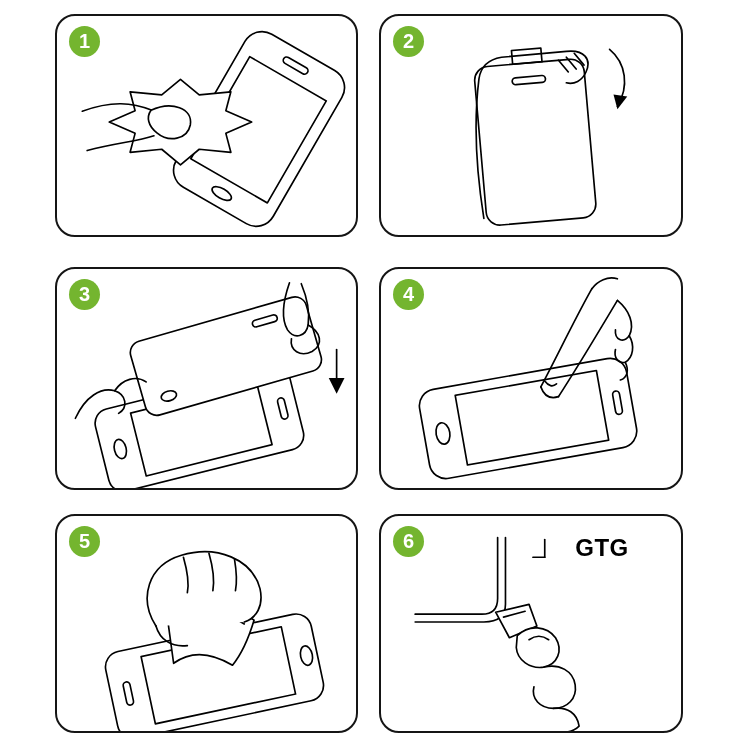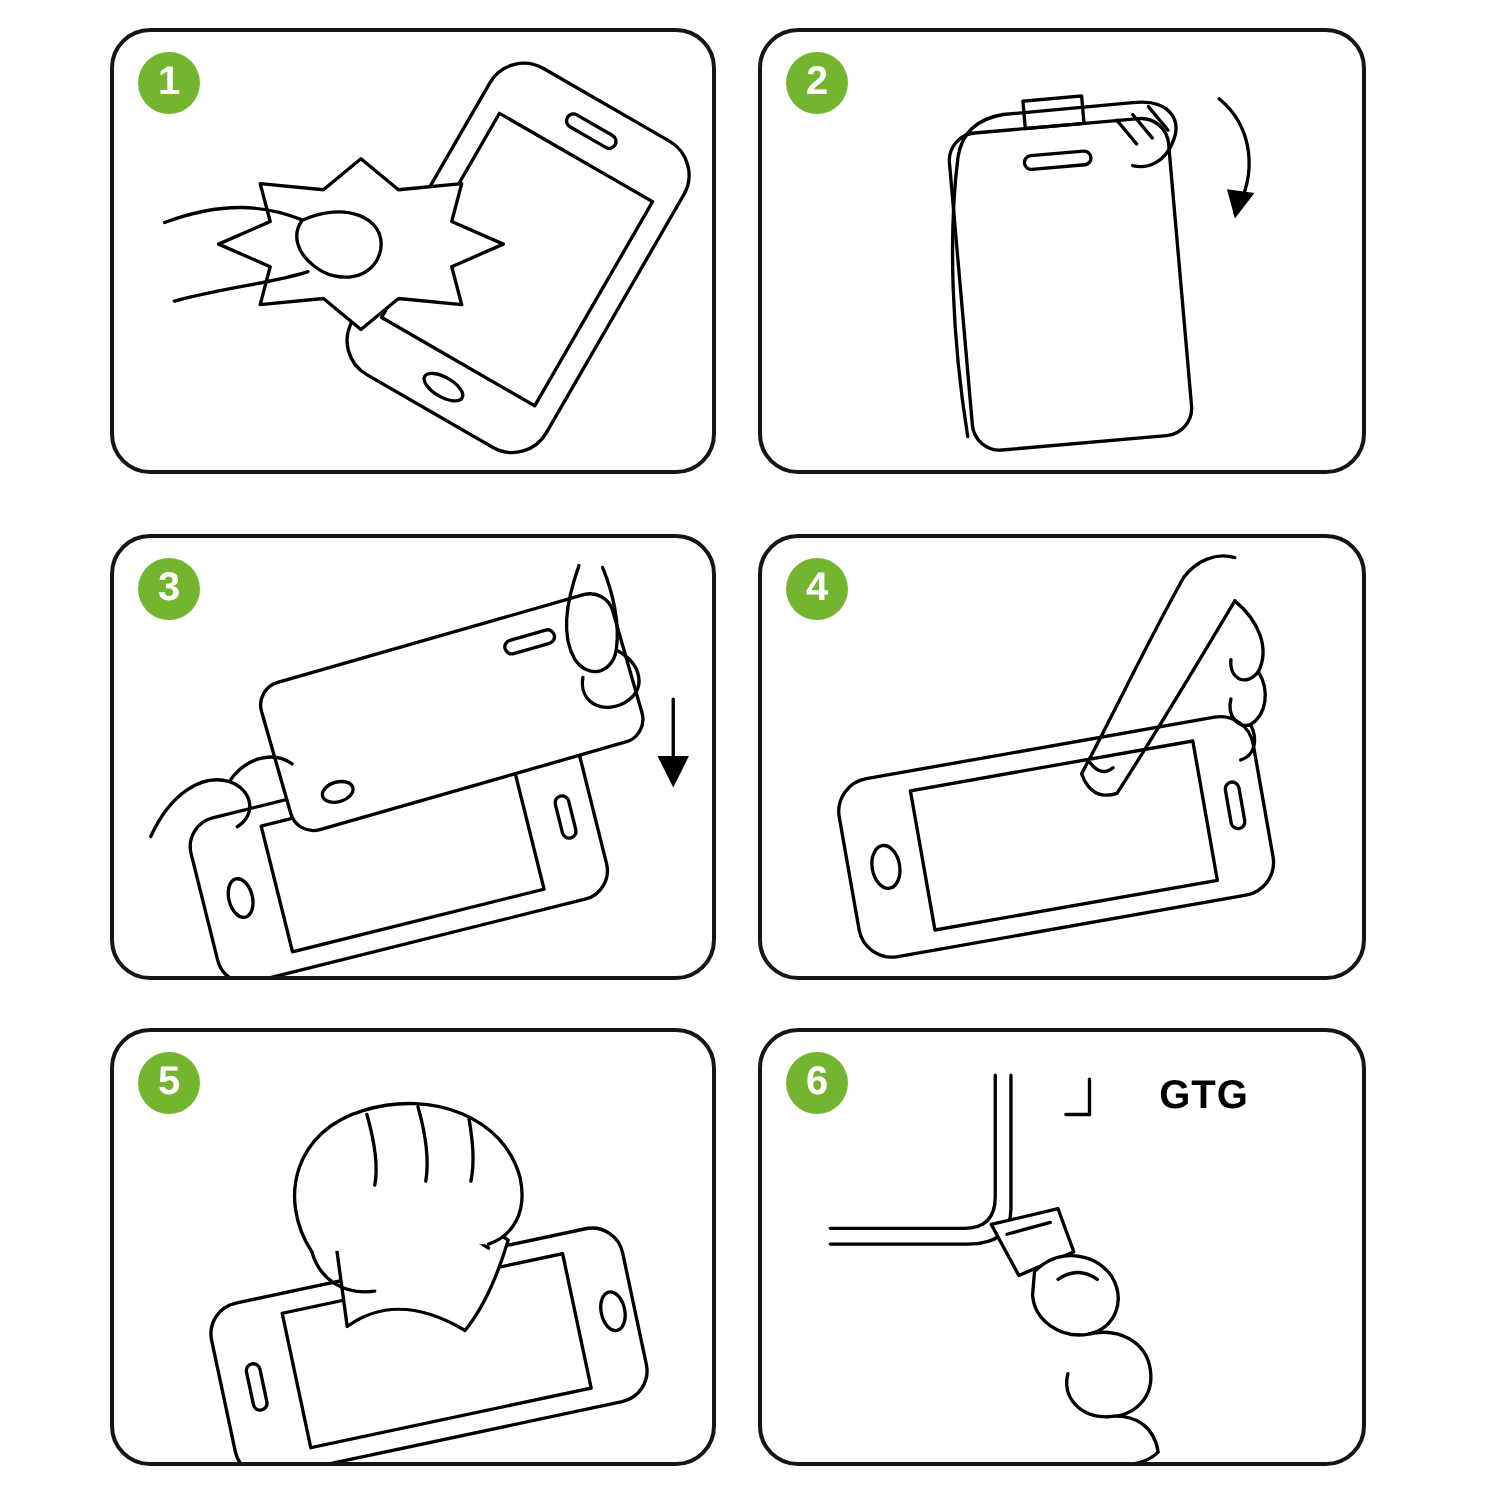--- a/index.html
+++ b/index.html
@@ -27,21 +27,21 @@
   }
   .art { position:absolute; left:0; top:0; width:100%; height:100%; z-index:1; }
   .art path, .art rect, .art ellipse, .art polygon, .art line {
     fill:none; stroke:#000000; stroke-width:1.7;
     stroke-linecap:round; stroke-linejoin:round;
   }
   .art .fillw { fill:#ffffff; }
   .art .solid { fill:#000000; stroke:none; }
   .tool-label {
     position:absolute; left:148px; right:6px; top:20px; z-index:2;
-    text-align:center; font-weight:bold; font-size:20px; line-height:24px;
+    text-align:center; font-weight:bold; font-size:24px; line-height:24px;
     color:#000000; letter-spacing:0.5px;
   }
 </style>
 </head>
 <body>
 
 <div id="sheet">
 
   <section class="panel" id="p1">
     <span class="badge">

